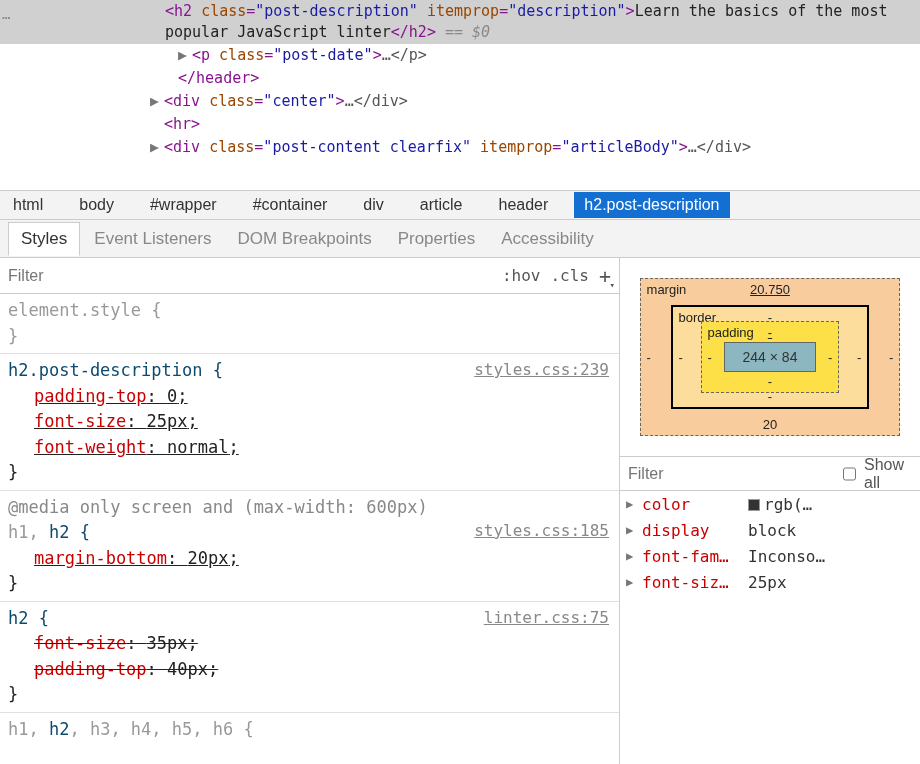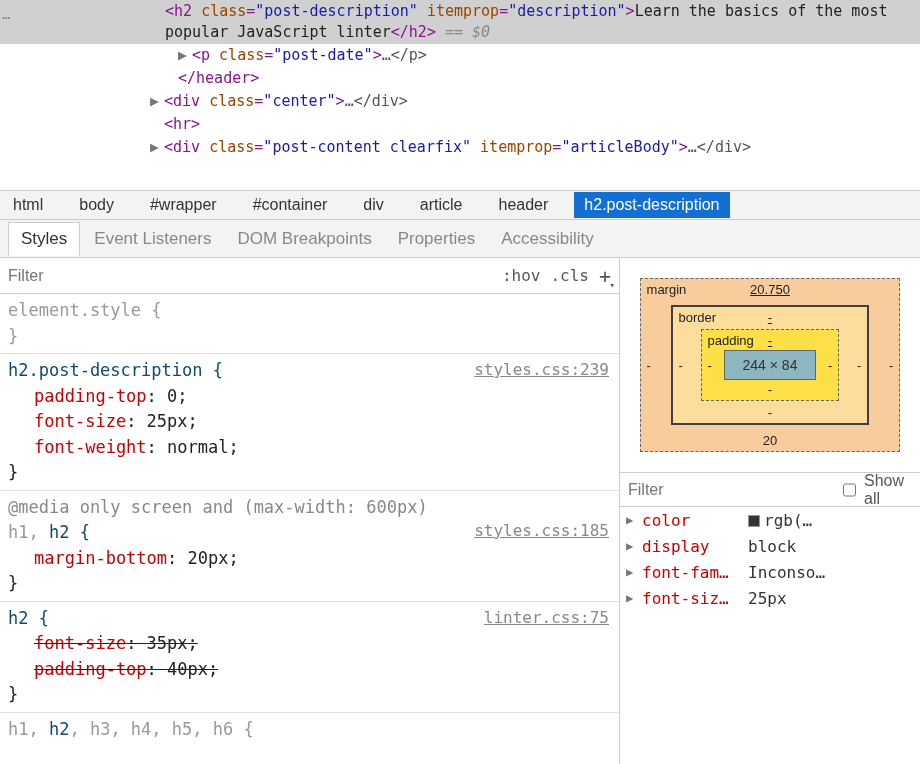--- a/index.html
+++ b/index.html
@@ -149,21 +149,21 @@
 .rule-dim { color: #999; }
 .source-link {
   position: absolute;
   right: 10px;
   top: 4px;
   color: #888;
   text-decoration: underline;
   font-size: 16px;
   cursor: pointer;
 }
-.prop-line { padding-left: 26px; }
+.prop-line { padding-left: 26px; text-decoration: underline; }
 .prop-name { color: #c80000; }
 .prop-val { color: #222; }
 .strike { text-decoration: line-through; }
 .media-line { color: #888; }
 
 .computed-pane {
   width: 300px;
   display: flex;
   flex-direction: column;
   overflow: hidden;
@@ -177,22 +177,22 @@
 .bm-margin {
   background: #f9cc9d;
   border: 1px dashed #666;
   padding: 26px 30px 26px 30px;
   position: relative;
   font-size: 13px;
   font-family: -apple-system, Arial, sans-serif;
 }
 .bm-border {
   background: #fddd9b;
-  border: 2px solid #404040;
-  padding: 22px 28px;
+  border: 2px solid #000000;
+  padding: 14px 28px;
   position: relative;
 }
 .bm-padding {
   background: #fde047;
   border: 1px dashed #666;
   padding: 20px 22px;
   position: relative;
 }
 .bm-content {
   background: #8cb6c0;

